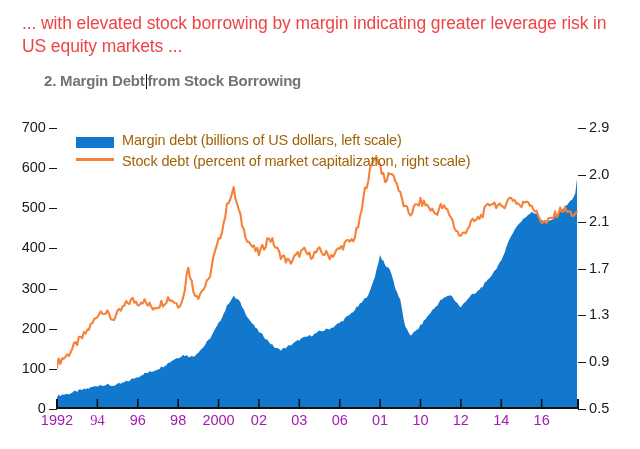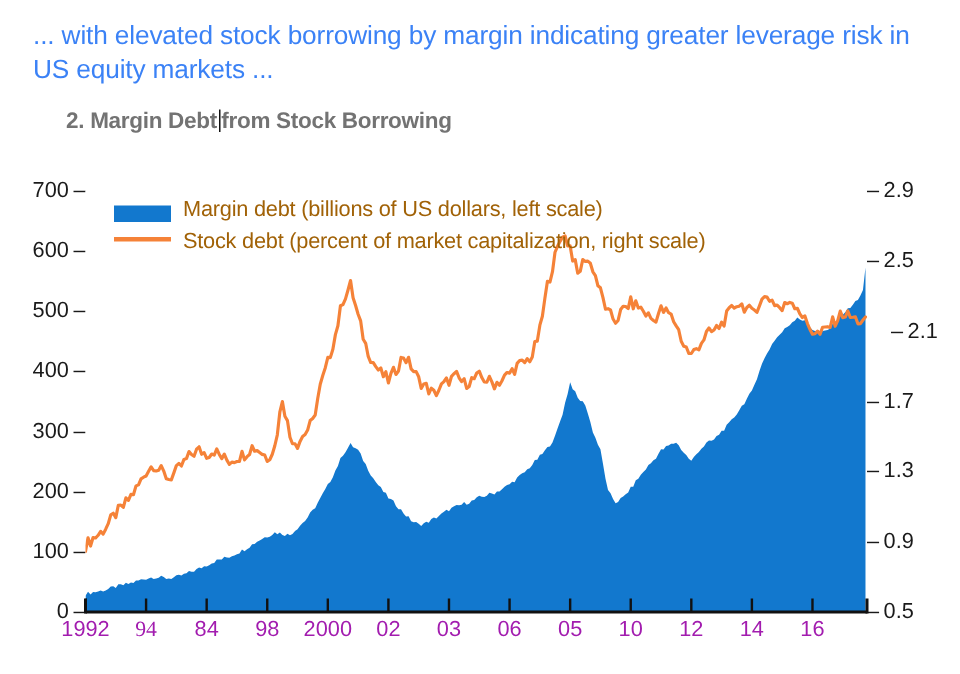--- a/index.html
+++ b/index.html
@@ -22,21 +22,21 @@
   }
 
   
   #headline {
     position: absolute;
     left: 22px;
     top: 12px;
     width: 600px;
     font-size: 17.5px;
     line-height: 23px;
-    color: #3b82f6;
+    color: #ef4444;
     font-weight: 400;
     letter-spacing: -0.1px;
   }
 
   
   #panel-title {
     position: absolute;
     left: 44px;
     top: 72px;
     font-size: 15px;
@@ -190,22 +190,22 @@
       <div class="tick-label ytick-left" style="top: 80.2857px;"><span>500</span><span class="dash">–</span></div>
       <div class="tick-label ytick-left" style="top: 40.1429px;"><span>600</span><span class="dash">–</span></div>
       <div class="tick-label ytick-left" style="top: 0px;"><span>700</span><span class="dash">–</span></div>
     </div>
 
   <div id="ylabels-right">
       <div class="tick-label ytick-right" style="top: 281px;"><span class="dash">–</span><span>0.5</span></div>
       <div class="tick-label ytick-right" style="top: 234.167px;"><span class="dash">–</span><span>0.9</span></div>
       <div class="tick-label ytick-right" style="top: 187.333px;"><span class="dash">–</span><span>1.3</span></div>
       <div class="tick-label ytick-right" style="top: 140.5px;"><span class="dash">–</span><span>1.7</span></div>
-      <div class="tick-label ytick-right" style="top: 93.6667px; padding-left: 16px;"><span class="dash">–</span><span>2.1</span></div>
-      <div class="tick-label ytick-right" style="top: 46.8333px;"><span class="dash">–</span><span>2.5</span></div>
+      <div class="tick-label ytick-right" style="top: 93.6667px;"><span class="dash">–</span><span>2.1</span></div>
+      <div class="tick-label ytick-right" style="top: 46.8333px;"><span class="dash">–</span><span>2.0</span></div>
       <div class="tick-label ytick-right" style="top: 0px;"><span class="dash">–</span><span>2.9</span></div>
     </div>
 
   <div id="chart">
     <div id="plot-bg"></div>
     <svg id="plot-svg" viewBox="0 0 521 281" preserveAspectRatio="none">
       <g>
         <path id="area-path" fill="#1278ce" stroke="none" d="M 0.00 281 L 0.00 270.24 L 1.68 267.47 L 3.37 269.29 L 5.05 267.60 L 6.73 267.81 L 8.41 267.34 L 10.10 266.63 L 11.78 267.41 L 13.46 266.59 L 15.15 265.64 L 16.83 264.00 L 18.51 263.85 L 20.19 264.96 L 21.88 262.47 L 23.56 262.53 L 25.24 263.09 L 26.93 261.44 L 28.61 262.30 L 30.29 261.36 L 31.97 261.65 L 33.66 259.99 L 35.34 259.98 L 37.02 259.18 L 38.70 259.26 L 40.39 259.46 L 42.07 258.69 L 43.75 258.00 L 45.44 259.00 L 47.12 258.72 L 48.80 258.19 L 50.48 256.87 L 52.17 257.68 L 53.85 258.94 L 55.53 258.73 L 57.22 259.02 L 58.90 257.79 L 60.58 256.48 L 62.26 256.10 L 63.95 256.72 L 65.63 255.42 L 67.31 255.19 L 69.00 253.66 L 70.68 254.22 L 72.36 254.17 L 74.04 252.27 L 75.73 251.34 L 77.41 251.85 L 79.09 250.46 L 80.78 250.61 L 82.46 249.88 L 84.14 248.59 L 85.82 248.27 L 87.51 245.94 L 89.19 246.07 L 90.87 245.92 L 92.55 244.18 L 94.24 244.67 L 95.92 244.78 L 97.60 243.76 L 99.29 243.30 L 100.97 242.51 L 102.65 241.93 L 104.33 239.26 L 106.02 240.49 L 107.70 239.24 L 109.38 238.20 L 111.07 235.79 L 112.75 235.63 L 114.43 234.19 L 116.11 233.27 L 117.80 232.37 L 119.48 231.20 L 121.16 231.26 L 122.85 230.83 L 124.53 229.61 L 126.21 227.77 L 127.89 229.17 L 129.58 228.05 L 131.26 229.63 L 132.94 230.25 L 134.63 228.75 L 136.31 229.79 L 137.99 229.07 L 139.67 226.98 L 141.36 225.84 L 143.04 223.51 L 144.72 221.63 L 146.41 220.35 L 148.09 217.99 L 149.77 214.60 L 151.45 212.75 L 153.14 211.80 L 154.82 208.13 L 156.50 204.92 L 158.18 201.87 L 159.87 199.00 L 161.55 195.60 L 163.23 194.26 L 164.92 191.15 L 166.60 186.69 L 168.28 183.66 L 169.96 178.33 L 171.65 176.91 L 173.33 174.54 L 175.01 171.55 L 176.70 168.39 L 178.38 171.14 L 180.06 171.89 L 181.74 172.86 L 183.43 175.35 L 185.11 180.32 L 186.79 182.29 L 188.48 186.89 L 190.16 190.01 L 191.84 191.88 L 193.52 194.27 L 195.21 196.52 L 196.89 197.64 L 198.57 200.97 L 200.26 201.45 L 201.94 205.32 L 203.62 205.66 L 205.30 206.72 L 206.99 210.56 L 208.67 212.57 L 210.35 212.43 L 212.03 215.26 L 213.72 217.25 L 215.40 217.13 L 217.08 220.57 L 218.77 221.09 L 220.45 221.05 L 222.13 222.09 L 223.81 223.63 L 225.50 221.81 L 227.18 220.78 L 228.86 221.57 L 230.55 218.92 L 232.23 217.94 L 233.91 218.62 L 235.59 217.06 L 237.28 215.26 L 238.96 214.21 L 240.64 212.89 L 242.33 213.83 L 244.01 211.52 L 245.69 210.56 L 247.37 209.65 L 249.06 209.82 L 250.74 209.46 L 252.42 207.70 L 254.11 209.45 L 255.79 208.75 L 257.47 206.60 L 259.15 206.28 L 260.84 204.52 L 262.52 203.57 L 264.20 204.14 L 265.89 204.29 L 267.57 203.56 L 269.25 201.54 L 270.93 201.92 L 272.62 202.60 L 274.30 200.67 L 275.98 200.74 L 277.66 199.23 L 279.35 197.46 L 281.03 196.33 L 282.71 195.89 L 284.40 194.11 L 286.08 194.45 L 287.76 191.31 L 289.44 189.61 L 291.13 188.44 L 292.81 187.87 L 294.49 185.79 L 296.18 185.21 L 297.86 182.94 L 299.54 179.69 L 301.22 179.57 L 302.91 176.22 L 304.59 175.65 L 306.27 173.17 L 307.96 170.97 L 309.64 170.68 L 311.32 168.07 L 313.00 163.54 L 314.69 158.66 L 316.37 153.99 L 318.05 149.46 L 319.74 141.42 L 321.42 135.70 L 323.10 127.89 L 324.78 132.58 L 326.47 133.80 L 328.15 138.17 L 329.83 140.33 L 331.51 140.42 L 333.20 143.38 L 334.88 148.61 L 336.56 154.34 L 338.25 161.41 L 339.93 164.80 L 341.61 169.47 L 343.29 172.47 L 344.98 182.16 L 346.66 192.21 L 348.34 199.72 L 350.03 201.91 L 351.71 205.73 L 353.39 208.53 L 355.07 207.61 L 356.76 204.99 L 358.44 203.96 L 360.12 202.49 L 361.81 201.41 L 363.49 197.44 L 365.17 197.42 L 366.85 193.22 L 368.54 192.24 L 370.22 189.42 L 371.90 187.63 L 373.59 186.00 L 375.27 182.98 L 376.95 181.77 L 378.63 179.85 L 380.32 178.79 L 382.00 175.56 L 383.68 172.56 L 385.36 172.61 L 387.05 170.38 L 388.73 170.05 L 390.41 168.81 L 392.10 168.86 L 393.78 168.20 L 395.46 169.81 L 397.14 173.03 L 398.83 174.85 L 400.51 176.30 L 402.19 178.90 L 403.88 180.21 L 405.56 177.71 L 407.24 175.85 L 408.92 174.41 L 410.61 172.19 L 412.29 170.60 L 413.97 167.97 L 415.66 166.66 L 417.34 166.88 L 419.02 165.98 L 420.70 163.64 L 422.39 162.91 L 424.07 160.18 L 425.75 160.14 L 427.44 156.11 L 429.12 154.56 L 430.80 152.42 L 432.48 151.31 L 434.17 149.33 L 435.85 146.56 L 437.53 143.42 L 439.22 142.51 L 440.90 138.77 L 442.58 135.54 L 444.26 133.40 L 445.95 129.56 L 447.63 125.81 L 449.31 120.26 L 450.99 115.58 L 452.68 111.79 L 454.36 108.64 L 456.04 106.08 L 457.73 102.41 L 459.41 100.12 L 461.09 97.78 L 462.77 96.09 L 464.46 94.48 L 466.14 91.79 L 467.82 91.03 L 469.51 89.75 L 471.19 87.82 L 472.87 86.88 L 474.55 84.69 L 476.24 85.95 L 477.92 86.80 L 479.60 86.56 L 481.29 89.03 L 482.97 91.14 L 484.65 93.01 L 486.33 93.73 L 488.02 93.99 L 489.70 95.49 L 491.38 93.72 L 493.07 93.34 L 494.75 92.97 L 496.43 92.02 L 498.11 88.67 L 499.80 89.52 L 501.48 86.71 L 503.16 83.06 L 504.84 82.77 L 506.53 81.20 L 508.21 78.47 L 509.89 78.39 L 511.58 76.10 L 513.26 73.73 L 514.94 72.96 L 516.62 69.99 L 518.31 66.31 L 519.99 51.38 L 519.99 281 Z"></path>
       </g>
       <g>
@@ -228,27 +228,27 @@
         </g>
     </svg>
     <div class="axis-line" id="axis-bottom"></div>
     <div class="axis-line" id="axis-left-seg"></div>
     <div class="axis-line" id="axis-right-seg"></div>
   </div>
 
   <div id="xlabels">
       <div class="xtick-label" style="left: 0px;">1992</div>
       <div class="xtick-label" style="left: 40.3876px; font-family: Liberation Serif, serif;">94</div>
-      <div class="xtick-label" style="left: 80.7752px;">84</div>
+      <div class="xtick-label" style="left: 80.7752px;">96</div>
       <div class="xtick-label" style="left: 121.163px;">98</div>
       <div class="xtick-label" style="left: 161.55px;">2000</div>
       <div class="xtick-label" style="left: 201.938px;">02</div>
       <div class="xtick-label" style="left: 242.326px;">03</div>
       <div class="xtick-label" style="left: 282.713px;">06</div>
-      <div class="xtick-label" style="left: 323.101px;">05</div>
+      <div class="xtick-label" style="left: 323.101px;">01</div>
       <div class="xtick-label" style="left: 363.488px;">10</div>
       <div class="xtick-label" style="left: 403.876px;">12</div>
       <div class="xtick-label" style="left: 444.264px;">14</div>
       <div class="xtick-label" style="left: 484.651px;">16</div>
     </div>
 
   <div id="legend">
     <div class="legend-row">
       <div class="legend-swatch-wrap">
         <div class="swatch-area"></div>

